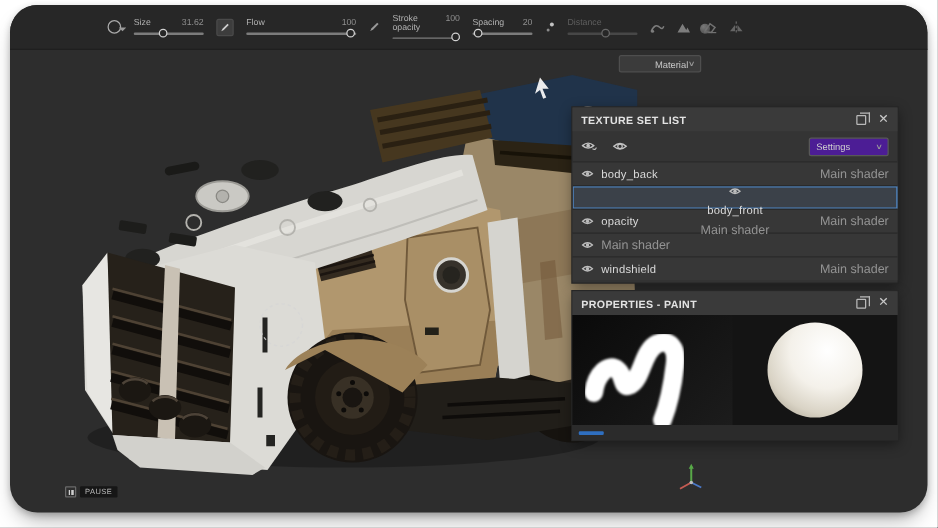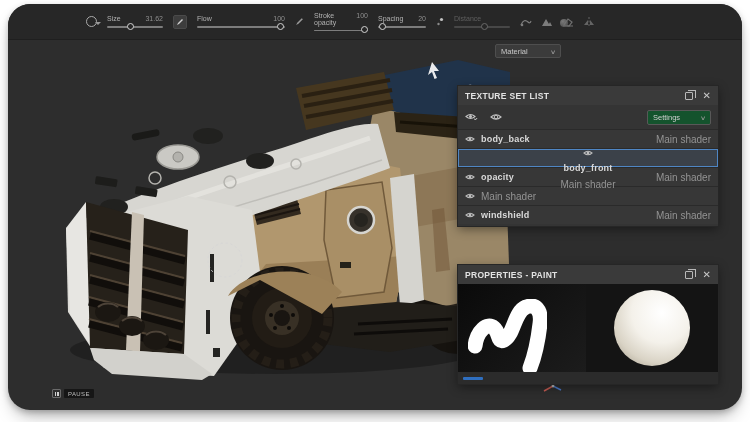--- a/index.html
+++ b/index.html
@@ -21,42 +21,42 @@
   .ticon { color:#9a9a9a; display:flex; align-items:center; }
   .tbtn { width:14px; height:14px; background:#3d3d3d; border:1px solid #4a4a4a; border-radius:2px; display:flex; align-items:center; justify-content:center; color:#cfcfcf; }
   .brush-circ { width:11px; height:11px; border:1.3px solid #aaa; border-radius:50%; position:relative; }
   .brush-circ:after { content:""; position:absolute; right:-5px; bottom:-2px; border:3px solid transparent; border-top-color:#9a9a9a; }
   .muted-cluster { display:flex; gap:9px; opacity:.75; }
   .sphere-mini { position:absolute; left:552px; top:15px; width:8px; height:8px; border-radius:50%;
     background:radial-gradient(circle at 35% 30%, #8d8d8d, #4a4a4a); opacity:.8; z-index:41; }
 
   
   .shader-dd { position:absolute; left:487px; top:40px; width:66px; height:14px; background:#3b3b3b; border:1px solid #4e4e4e;
-    border-radius:2px; display:flex; align-items:center; justify-content:space-between; padding:0 5px; z-index:30;
+    border-radius:2px; display:flex; align-items:center; justify-content:flex-end; padding:0 5px; z-index:30;
     font-size:7.5px; color:#c8c8c8; }
   .chev { font-size:6px; color:#9a9a9a; transform:scaleX(1.4); }
 
   
   .panel { position:absolute; left:450px; width:260px; background:#343434; z-index:30;
     box-shadow:0 0 0 1px #262626, 0 3px 10px rgba(0,0,0,.45); }
   .panel-tsl { top:82px; height:140px; }
-  .panel-props { top:229px; height:119px;margin-top:32px; }
+  .panel-props { top:229px; height:119px; }
   .phead { height:19px; background:#3a3a3a; display:flex; align-items:center; padding:0 7px; }
   .ptitle { font-size:8.5px; font-weight:bold; letter-spacing:.3px; color:#e2e2e2; flex:1; }
   .popout { width:8px; height:8px; border:1px solid #b9b9b9; border-radius:1px; position:relative; margin-right:10px; }
   .popout:after { content:""; position:absolute; left:2px; top:-3px; width:7px; height:7px; border-top:1px solid #b9b9b9; border-right:1px solid #b9b9b9; }
   .closex { font-size:10px; color:#c9c9c9; line-height:1; }
 
   .tsl-controls { height:24px; display:flex; align-items:center; padding:0 7px; gap:12px; }
   .eye-ic { color:#c2c2c2; display:flex; }
-  .settings-dd { margin-left:auto; width:64px; height:15px; background:#14532d; border:1px solid #585858; border-radius:2px;
+  .settings-dd { margin-left:auto; width:64px; height:15px; background:#4c1d95; border:1px solid #585858; border-radius:2px;
     display:flex; align-items:center; justify-content:space-between; padding:0 5px; font-size:7.5px; color:#d0d0d0; }
   .tsl-rows { position:absolute; left:0; right:0; top:43px; bottom:0; }
   .tsl-row { height:19px; display:flex; align-items:center; gap:6px; padding:0 7px; background:#373737; border-top:1px solid #2a2a2a; }
-  .tsl-row .nm { flex:1; font-size:9px; font-weight:bold; color:#dadada; letter-spacing:.2px; }
+  .tsl-row .nm { flex:1; font-size:9px; font-weight:normal; color:#dadada; letter-spacing:.2px; }
   .tsl-row .sh { font-size:10px; color:#939393; }
   .tsl-row.selected { background:#3b4149; box-shadow:inset 0 0 0 1px #4f86c4;flex-direction:column; }
 
   .props-content { position:absolute; left:0; right:0; top:19px; height:88px; background:#141414; display:flex; align-items:center; }
   .stroke-tile { position:relative; width:128px; height:88px; background:linear-gradient(135deg,#0a0a0a,#1c1c1c); }
   .sphere-wrap { flex:1; display:flex; align-items:center; justify-content:center; }
   .sphere { width:76px; height:76px; border-radius:50%;
     background:radial-gradient(circle at 63% 30%, #ffffff 0%, #f4f1ea 42%, #d9d3c5 70%, #aba392 92%, #9b9384 100%); }
   .props-footer { position:absolute; left:0; right:0; bottom:0; height:12px; background:#2b2b2b; }
   .blue-bar { position:absolute; left:5px; bottom:4px; width:20px; height:3px; background:#2f6fc0; border-radius:1px; }

